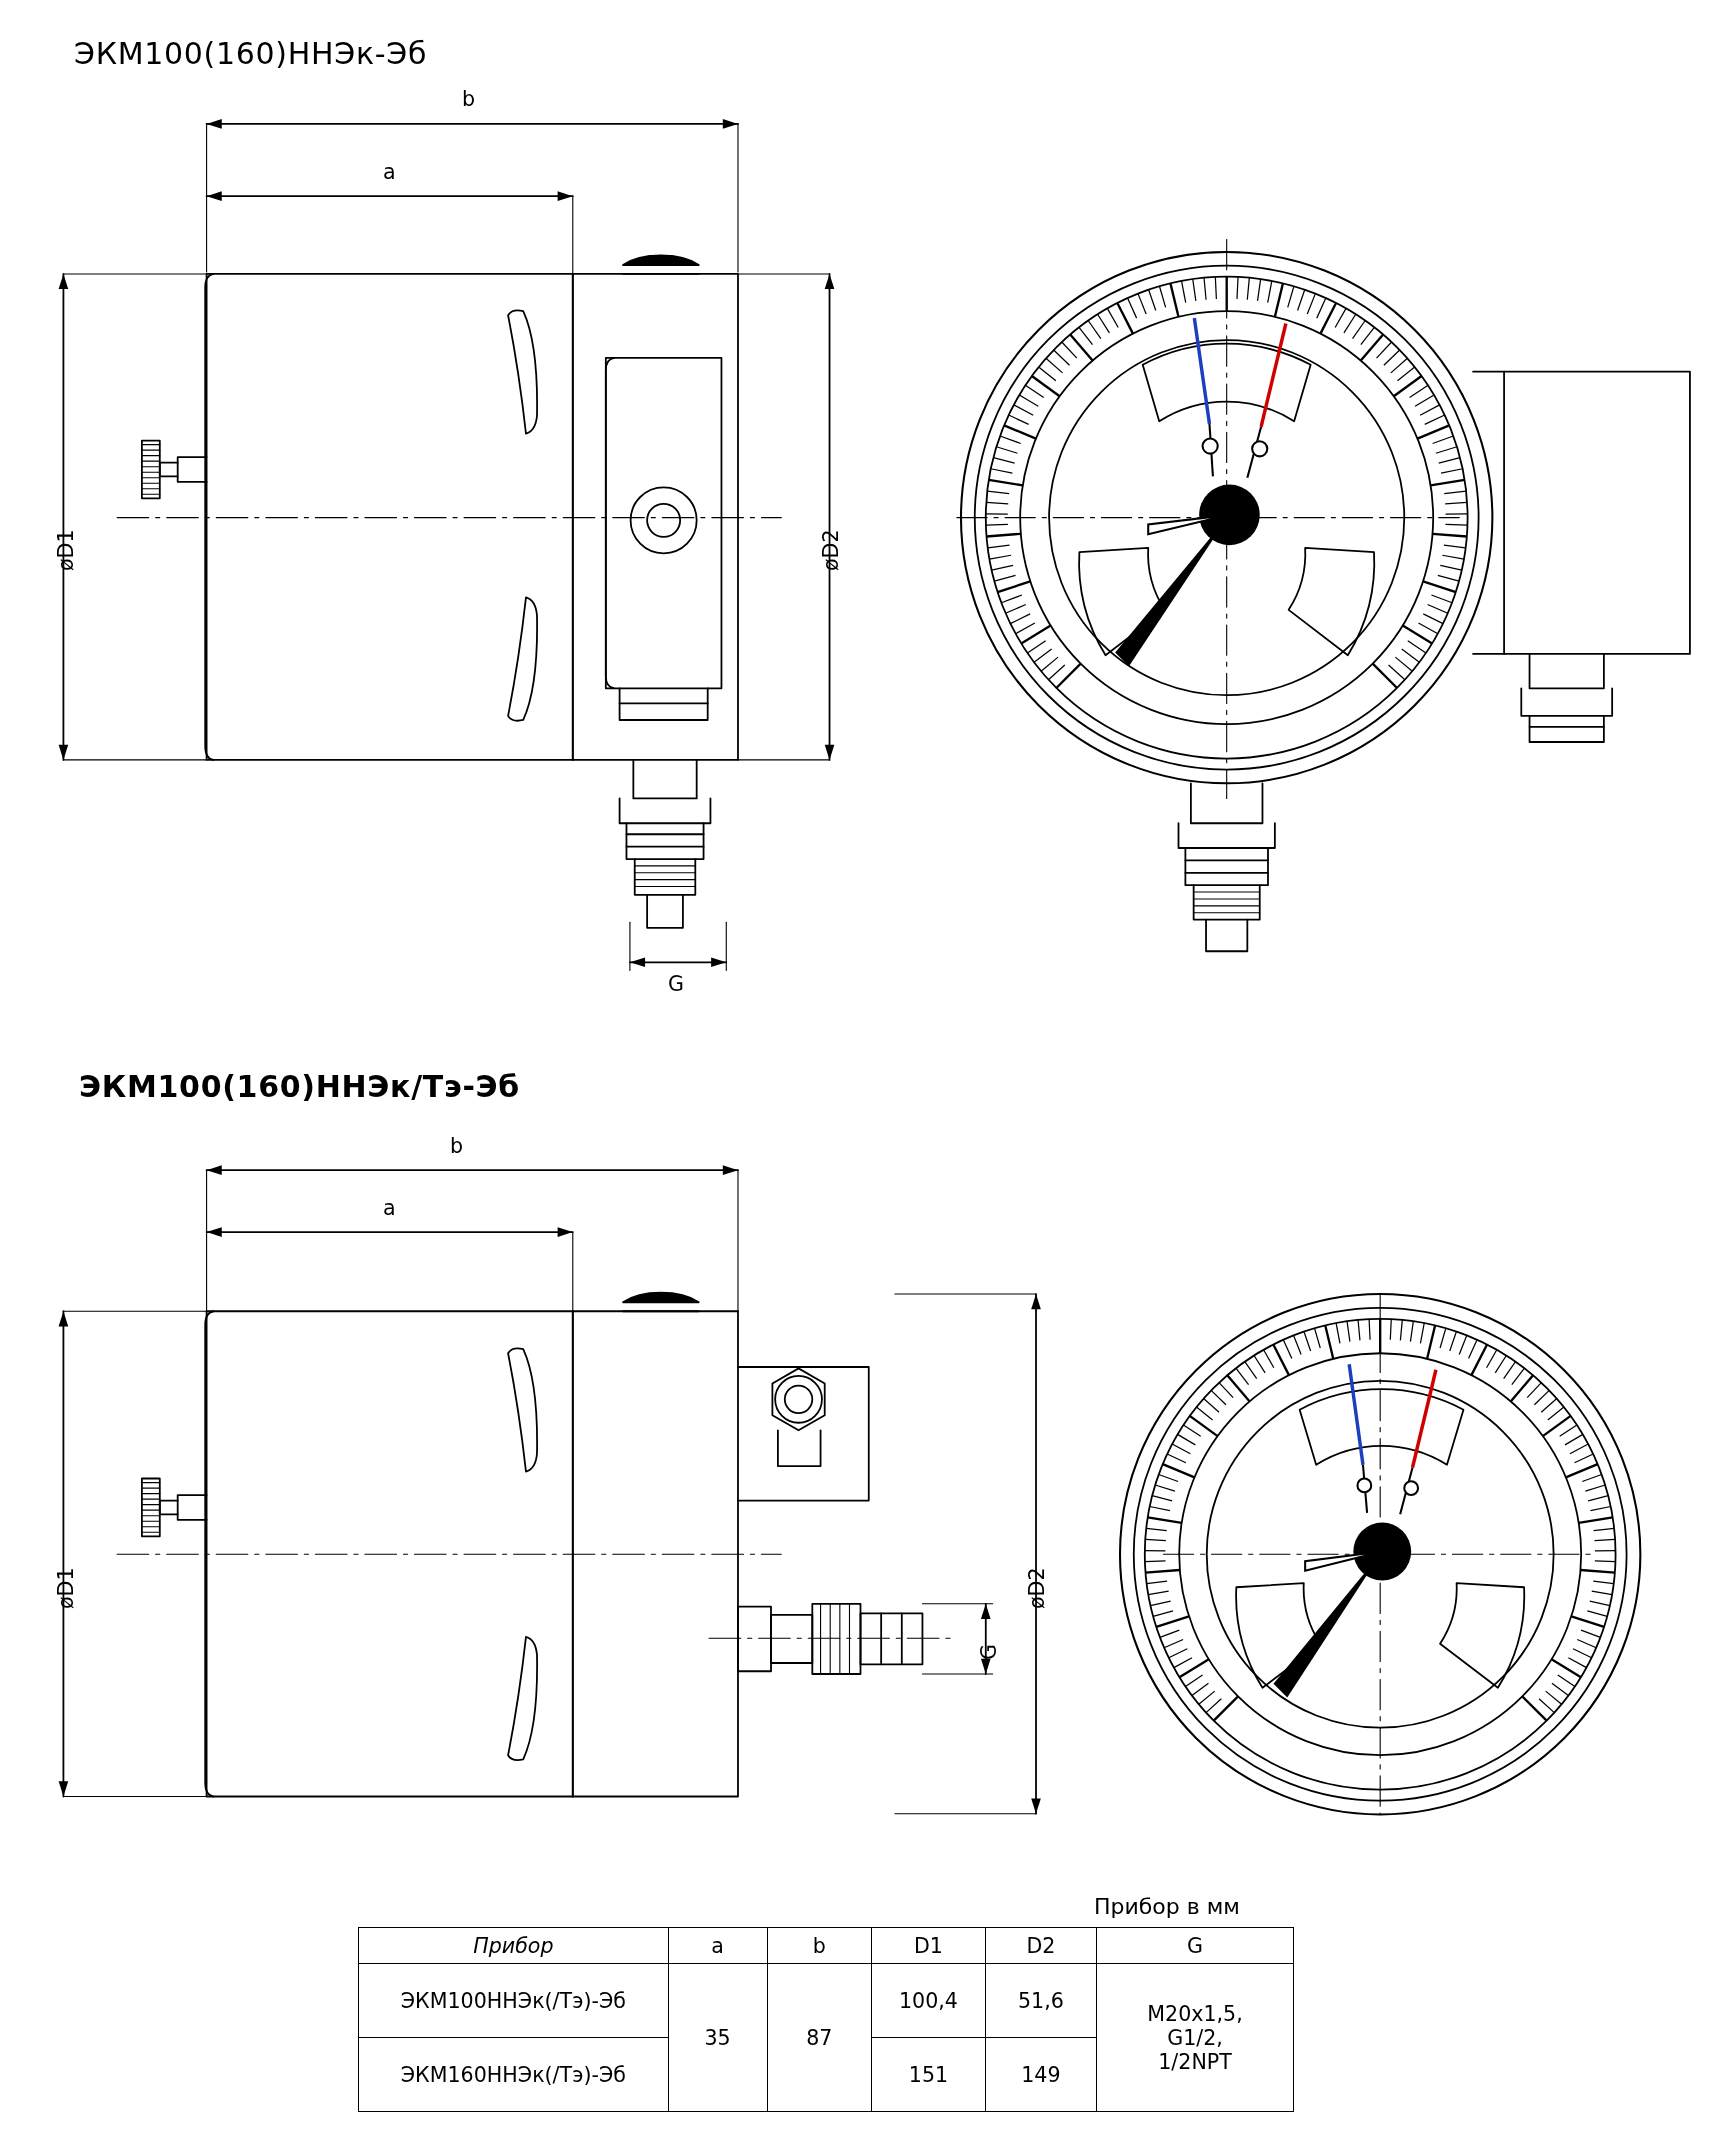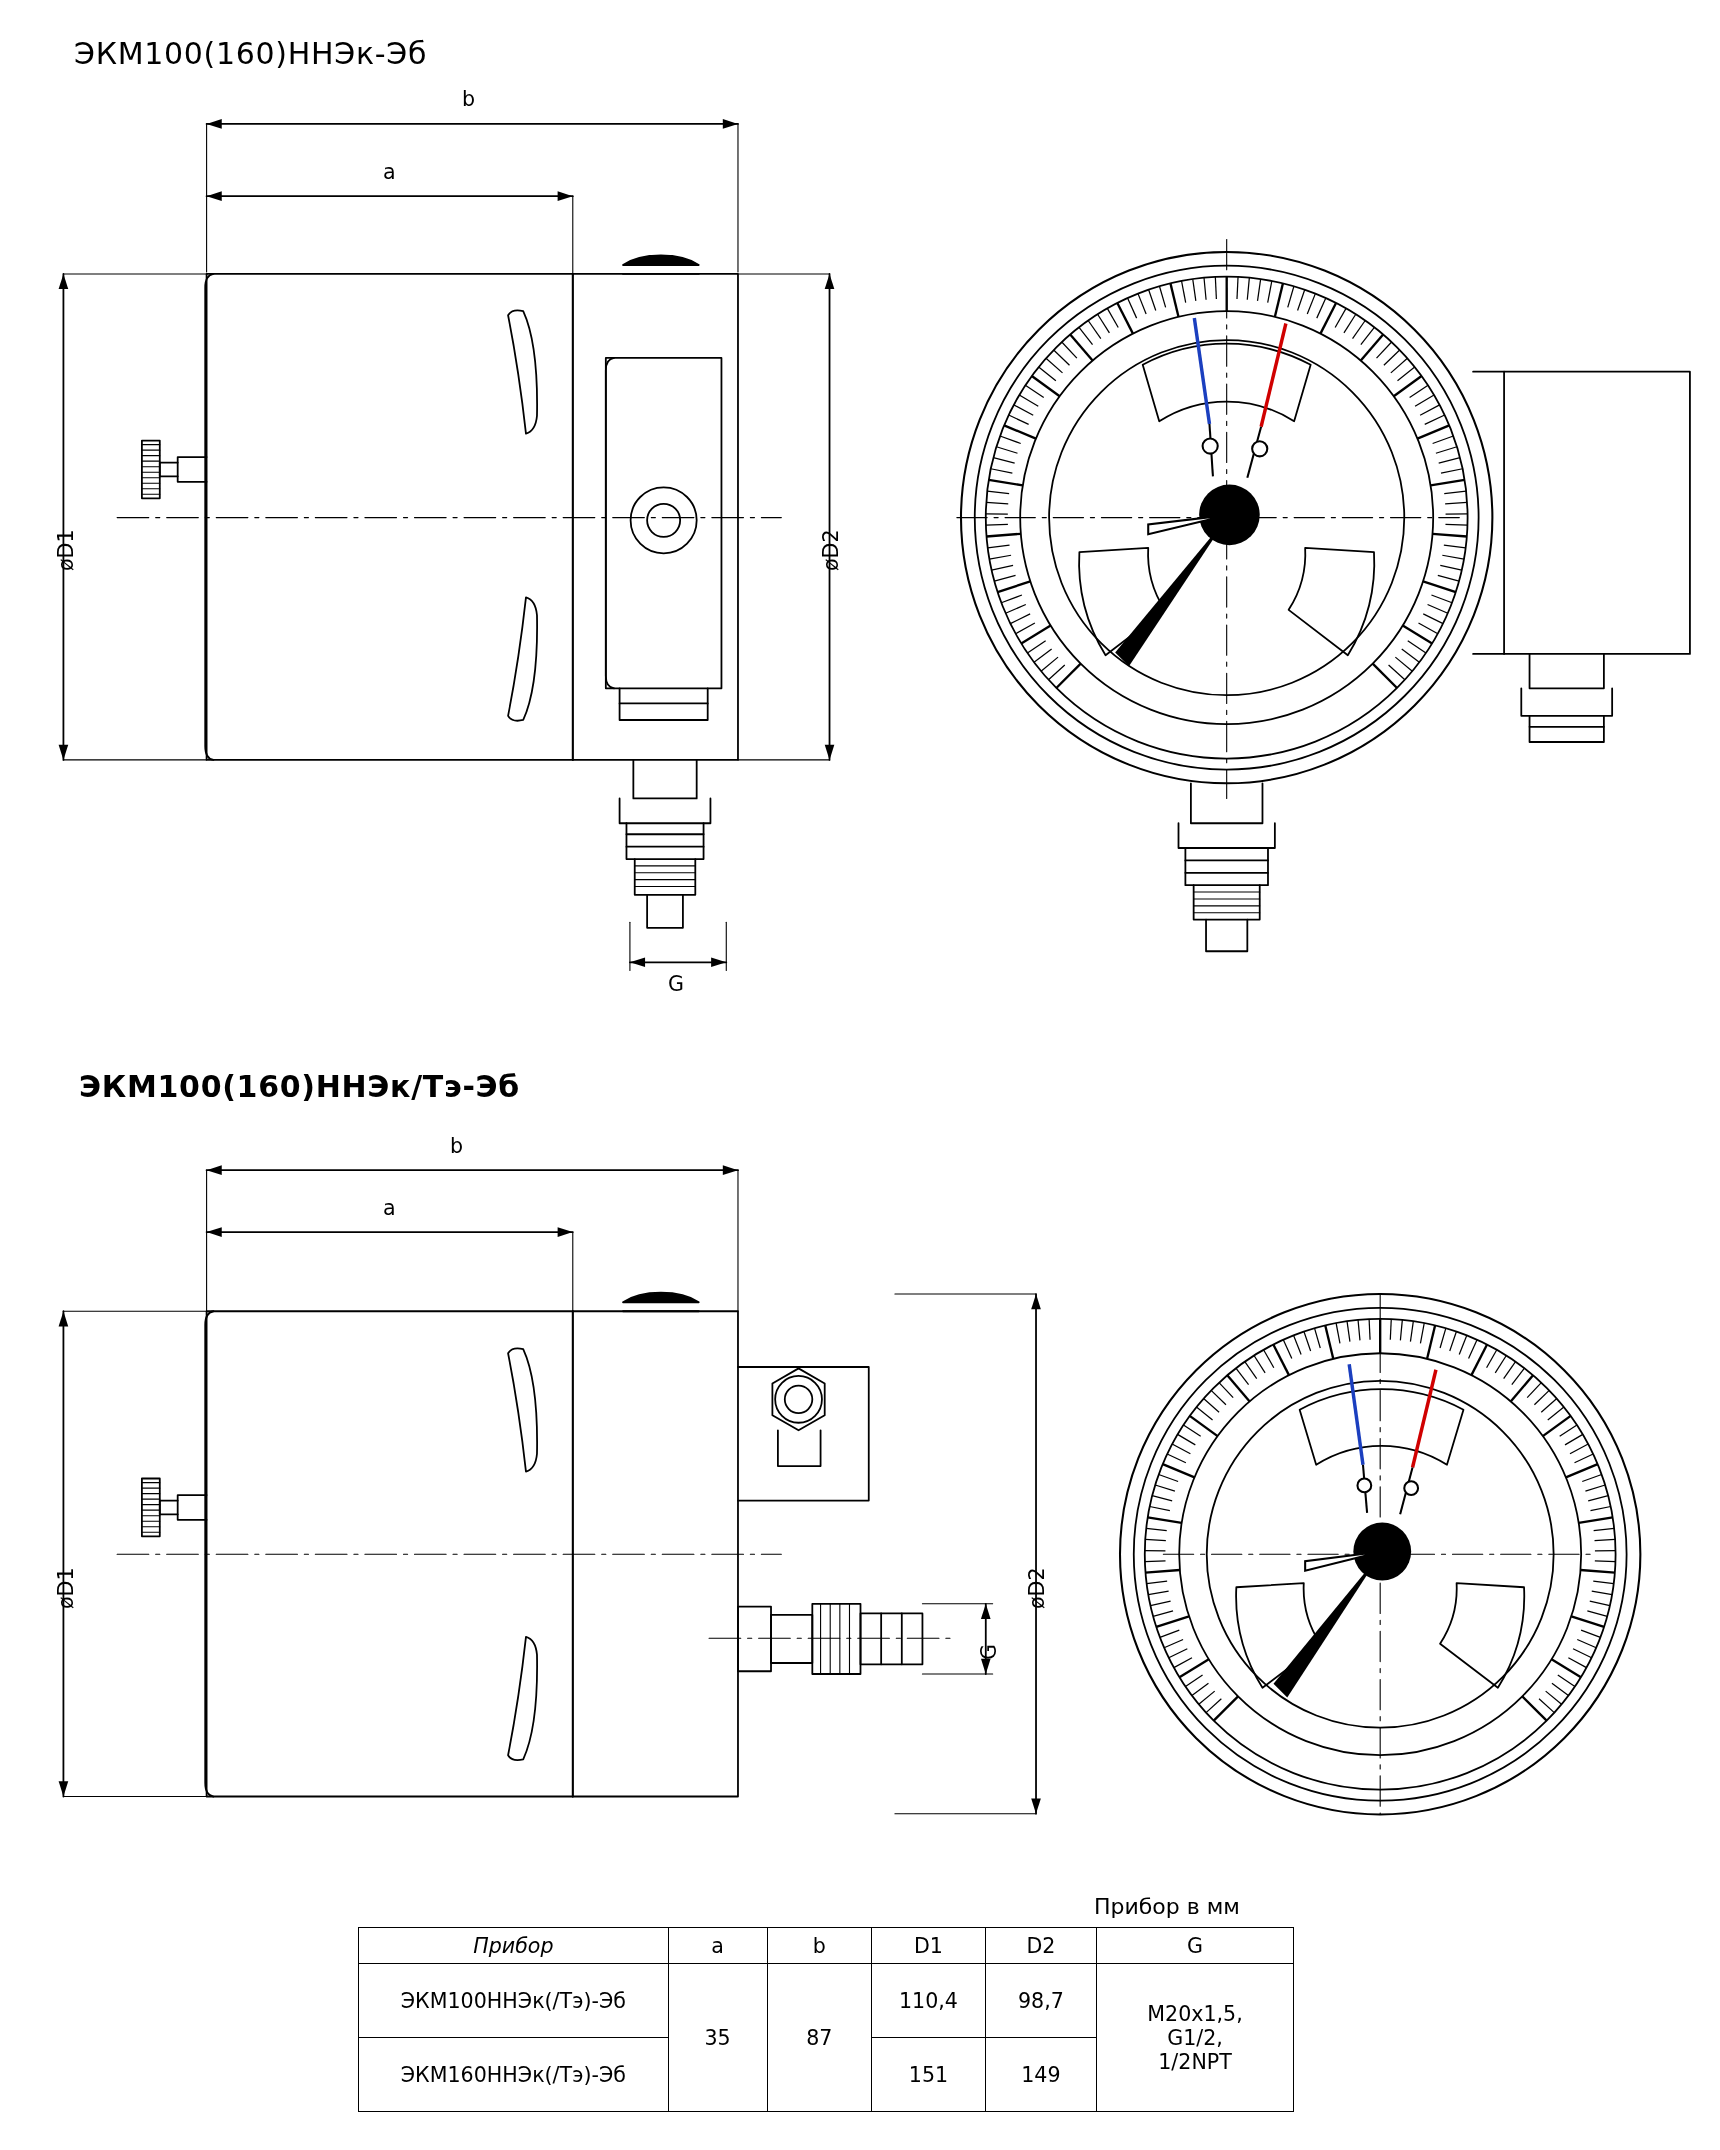--- a/index.html
+++ b/index.html
@@ -503,22 +503,22 @@
       <th style="width:96px;">a</th>
       <th style="width:103px;">b</th>
       <th style="width:107px;">D1</th>
       <th style="width:107px;margin-top:45px;">D2</th>
       <th style="width:200px;">G</th>
     </tr>
     <tr>
       <td style="height:62px;">ЭКМ100ННЭк(/Тэ)-Эб</td>
       <td rowspan="2">35</td>
       <td rowspan="2">87</td>
-      <td>110,4</td>
-      <td>98,7</td>
+      <td>100,4</td>
+      <td>51,6</td>
       <td rowspan="2">
         <div>M20х1,5,</div>
         <div>G1/2,</div>
         <div>1/2NPT</div>
       </td>
     </tr>
     <tr>
       <td style="height:62px;">ЭКМ160ННЭк(/Тэ)-Эб</td>
       <td>151</td>
       <td>149</td>

